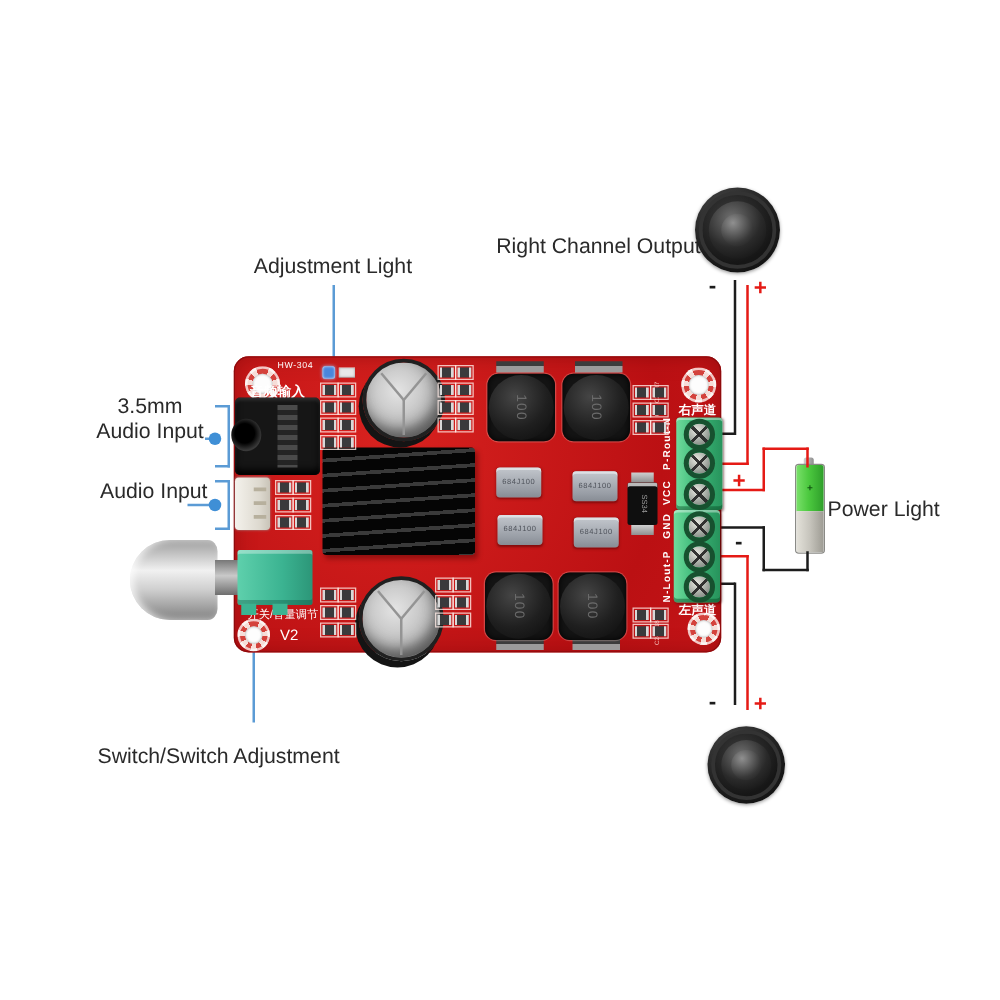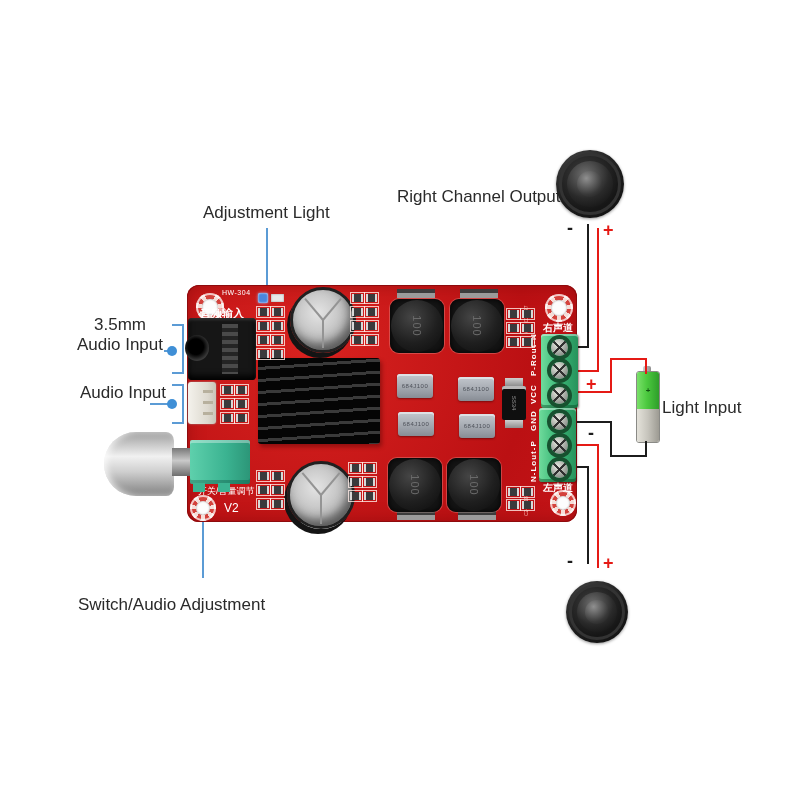--- a/index.html
+++ b/index.html
@@ -126,24 +126,24 @@
 
   <div class="lbl" style="left:80px;top:383px;">Audio Input</div>
   <div class="cline" style="left:150px;top:403px;width:22px;height:2px;"></div>
   <div class="cdot" style="left:167px;top:399px;width:10px;height:10px;"></div>
   <div class="cline" style="left:172px;top:384px;width:12px;height:2px;"></div>
   <div class="cline" style="left:182px;top:384px;width:2px;height:40px;"></div>
   <div class="cline" style="left:172px;top:422px;width:12px;height:2px;"></div>
 
   <div class="cdot" style="left:197px;top:501px;width:12px;height:12px;"></div>
   <div class="cline" style="left:202px;top:513px;width:2px;height:65px;"></div>
-  <div class="lbl" style="left:78px;top:595px;">Switch/Audio Adjustment</div>
+  <div class="lbl" style="left:78px;top:595px;">Switch/Switch Adjustment</div>
 
   <div class="lbl" style="left:397px;top:187px;">Right Channel Output</div>
-  <div class="lbl" style="left:662px;top:398px;">Light Input</div>
+  <div class="lbl" style="left:662px;top:398px;">Power Light</div>
 
   <div class="spk" style="left:556px;top:150px;width:68px;height:68px;">
     <div class="rim"></div>
     <div class="cone"></div>
     <div class="dome"></div>
   </div>
   <div class="spk" style="left:566px;top:581px;width:62px;height:62px;">
     <div class="rim"></div>
     <div class="cone"></div>
     <div class="dome"></div>

